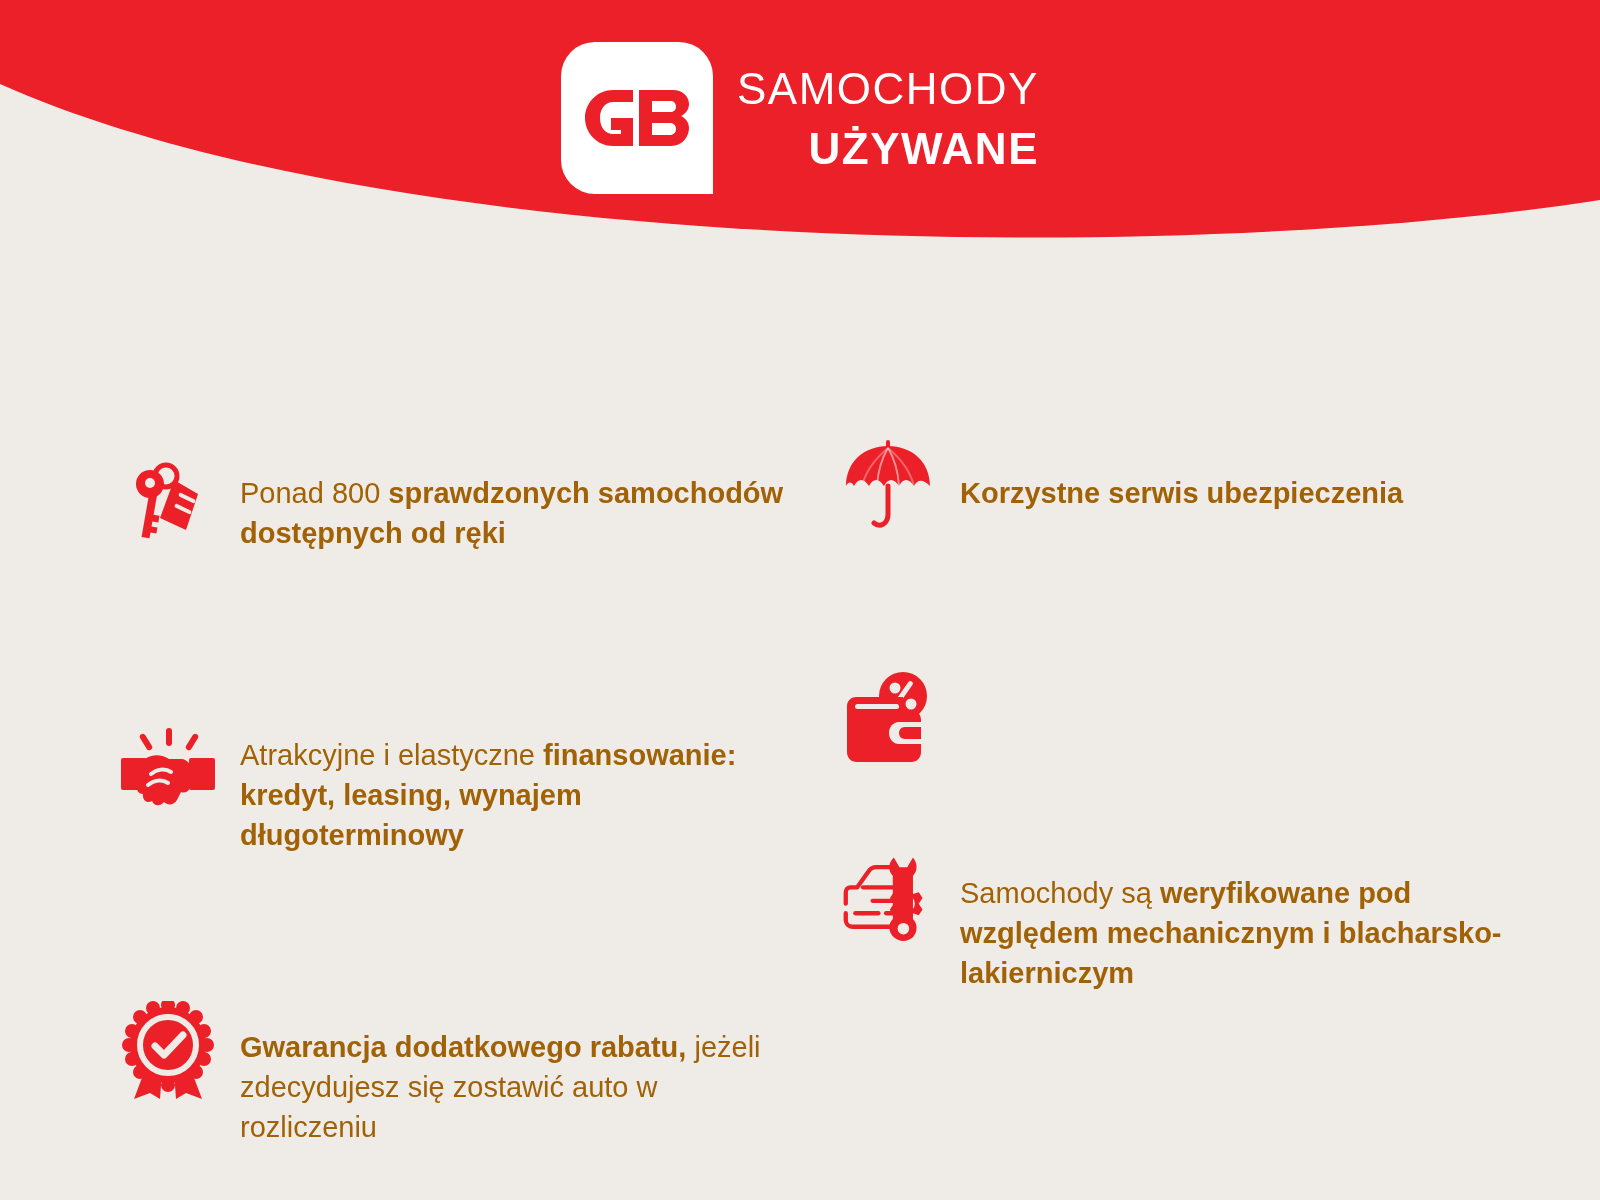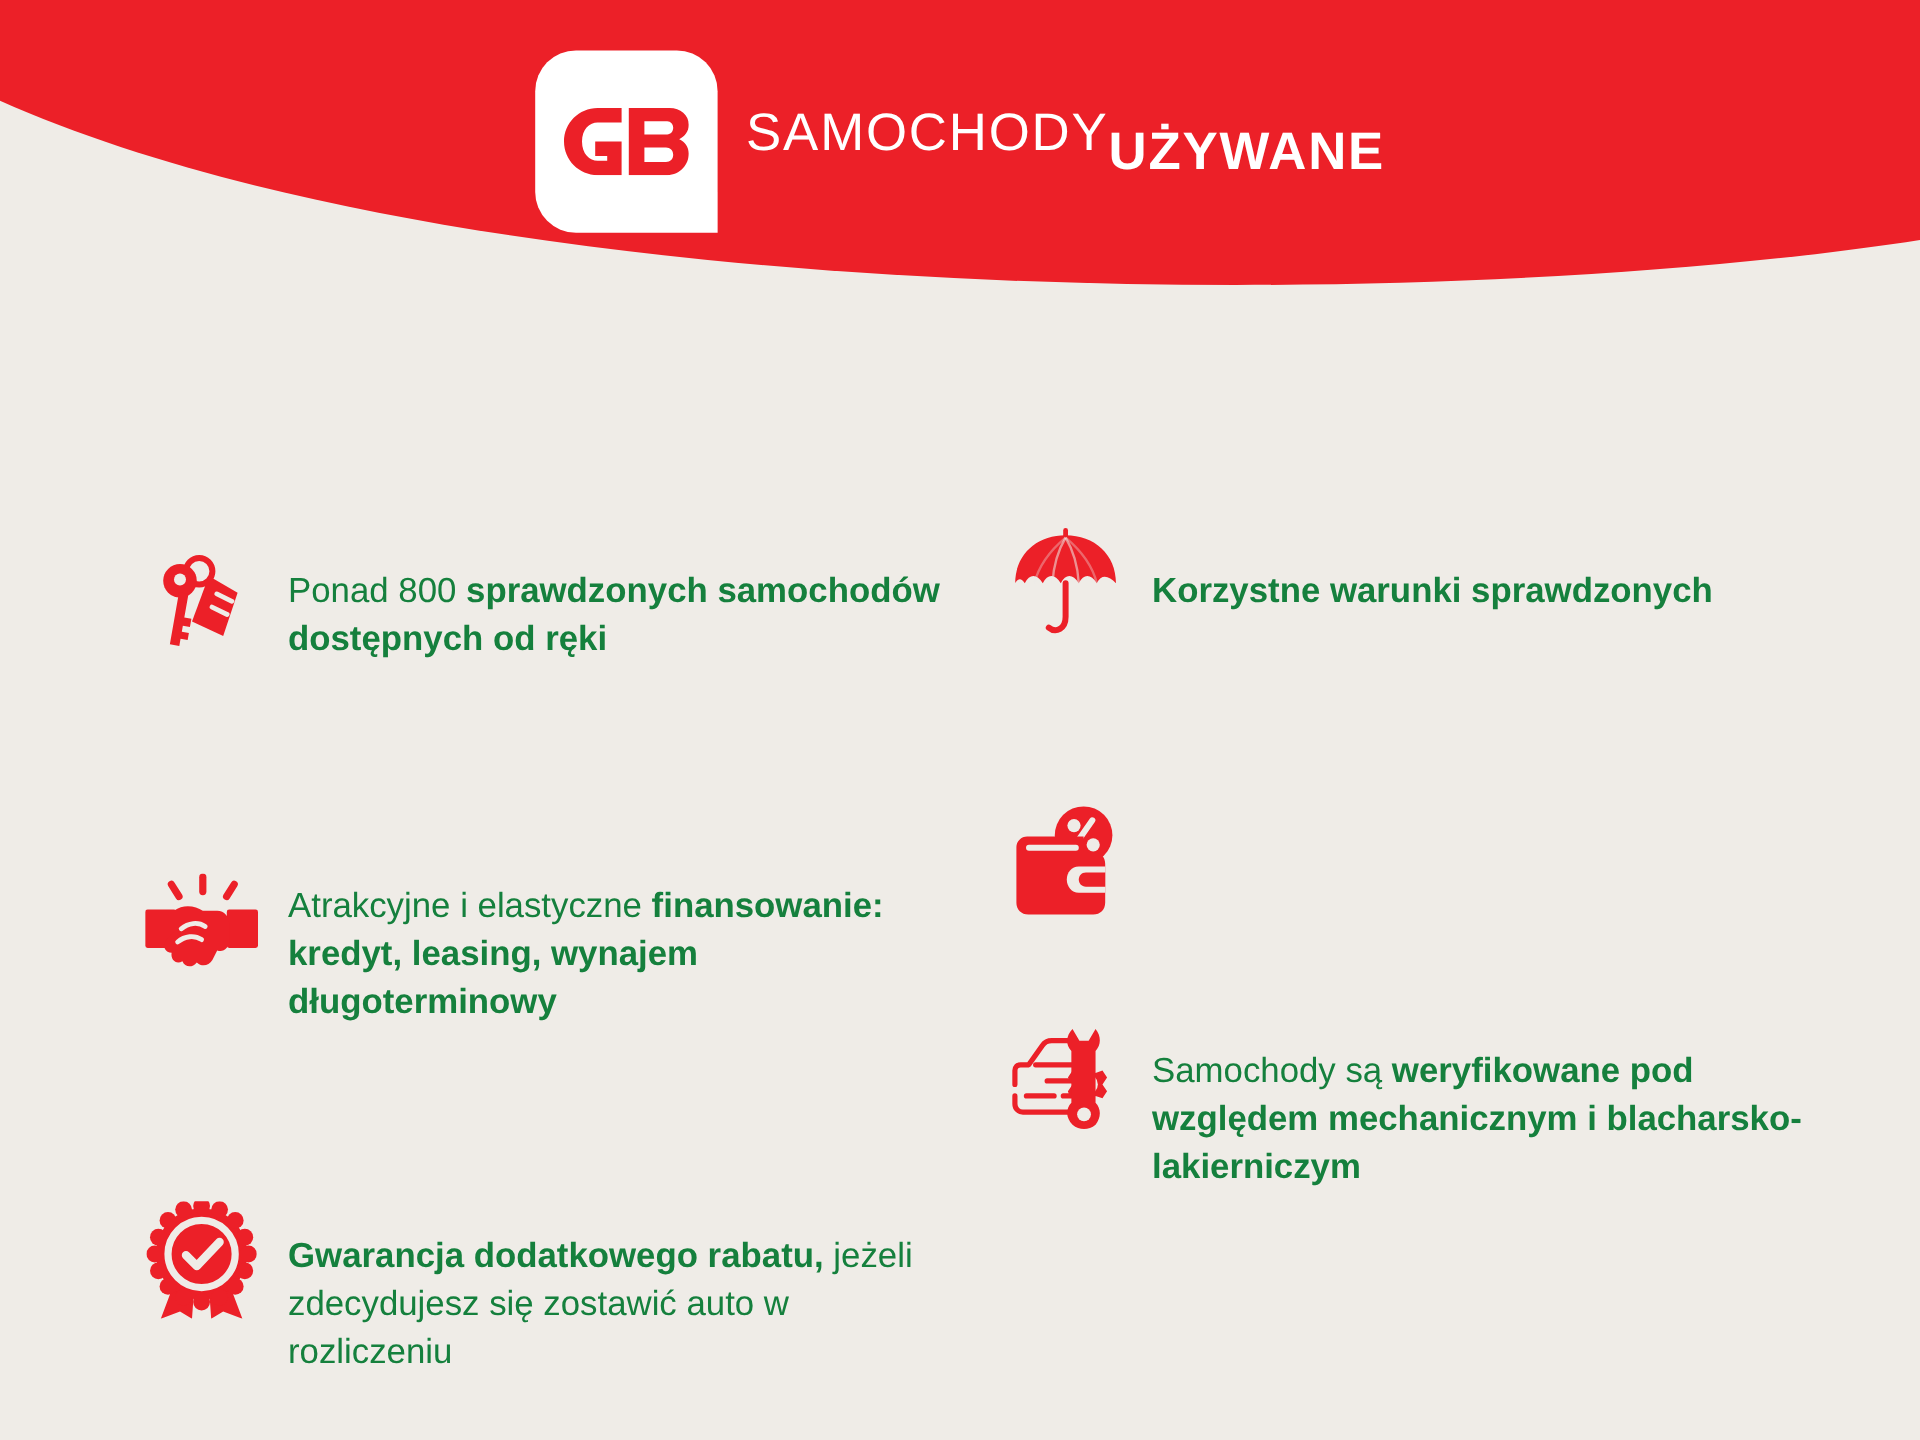--- a/index.html
+++ b/index.html
@@ -52,24 +52,25 @@
     border-radius: 34px 34px 0 34px;
     display: flex;
     align-items: center;
     justify-content: center;
     flex: 0 0 auto;
   }
   .logo-mark svg { display: block; }
 
   .brand-text {
     display: flex;
-    flex-direction: row;
+    flex-direction: column;
     justify-content: center;
     line-height: 1;
     padding-top: 2px;
+    align-items: flex-end;
   }
   .brand-line1 {
     color: #FFFFFF;
     font-size: 44px;
     letter-spacing: 1.5px;
     font-weight: 400;
     white-space: nowrap;
   }
   .brand-line2 {
     color: #FFFFFF;
@@ -111,21 +112,21 @@
     width: 96px;
     height: 96px;
     display: flex;
     align-items: center;
     justify-content: center;
   }
   .benefit-icon svg { display: block; }
   .benefit-text {
     font-size: 29px;
     line-height: 1.38;
-    color: #15803d;
+    color: #a16207;
     font-weight: 400;
     max-width: 560px;
     padding-top: 4px;
   }
   .benefit-text b { font-weight: 700; }
 
   
   .benefit.align-mid .benefit-icon { margin-top: 8px; }
   .benefit.align-low .benefit-icon { margin-top: 22px; }
   .benefit.align-top .benefit-icon { margin-top: -4px; }
@@ -262,21 +263,21 @@
                      C22,42 16,42 12,50 C9,45 6,46 4,50 Z"></path>
             <path d="M46,12 C40,22 36,34 35,50" fill="none" stroke="#EFECE7" stroke-width="2" opacity="0.55"></path>
             <path d="M46,12 C52,22 56,34 57,50" fill="none" stroke="#EFECE7" stroke-width="2" opacity="0.55"></path>
             <path d="M46,12 C34,22 24,34 20,50" fill="none" stroke="#EFECE7" stroke-width="2" opacity="0.35"></path>
             <path d="M46,12 C58,22 68,34 72,50" fill="none" stroke="#EFECE7" stroke-width="2" opacity="0.35"></path>
 
             <path d="M46,50 L46,78 C46,88 38,92 32,87" fill="none" stroke="#EC2028" stroke-width="5" stroke-linecap="round"></path>
           </g>
         </svg>
       </span>
-      <p class="benefit-text"><b>Korzystne warunki sprawdzonych</b></p>
+      <p class="benefit-text"><b>Korzystne serwis ubezpieczenia</b></p>
     </div>
 
     <div class="benefit align-low">
       <span class="benefit-icon">
         <svg width="94" height="94" viewBox="0 0 94 94">
           <g fill="#EC2028">
 
             <circle cx="62" cy="26" r="24"></circle>
             <circle cx="54" cy="18" r="5.5" fill="#EFECE7"></circle>
             <circle cx="70" cy="34" r="5.5" fill="#EFECE7"></circle>

